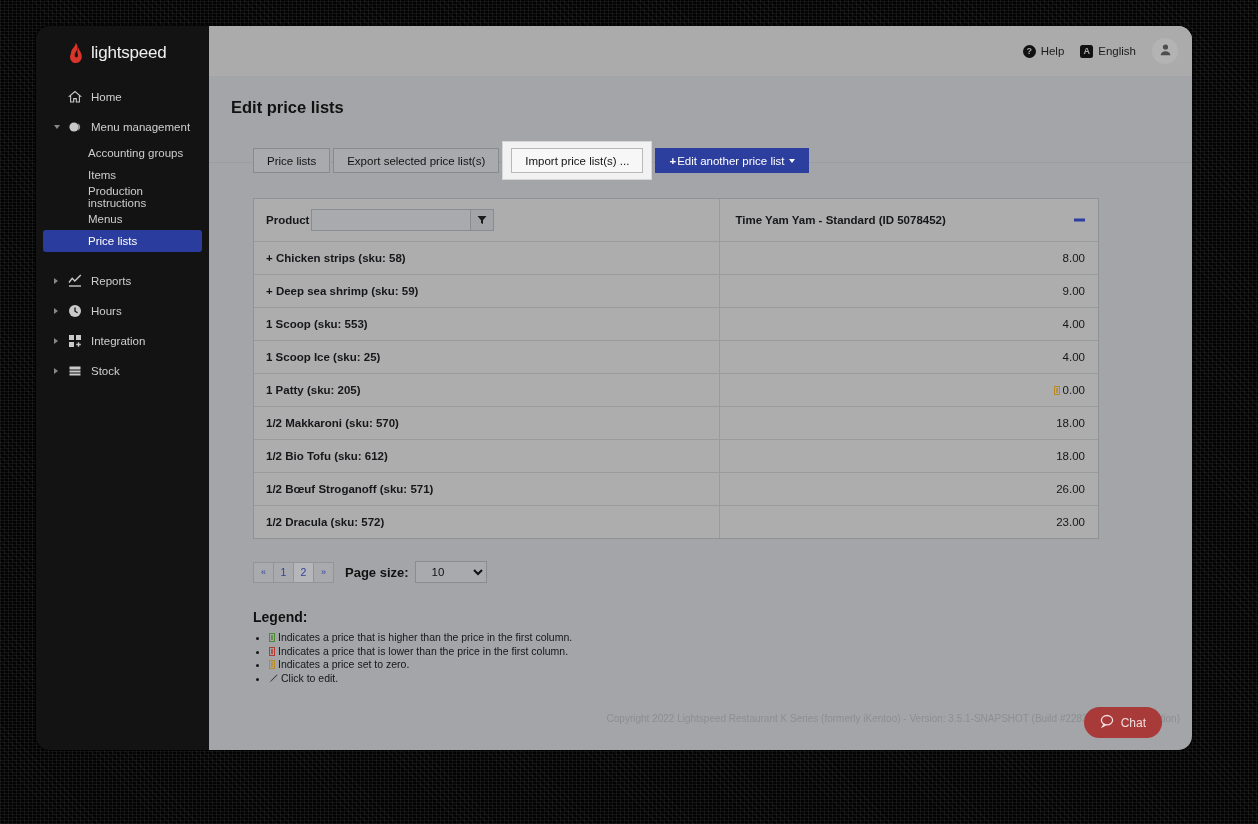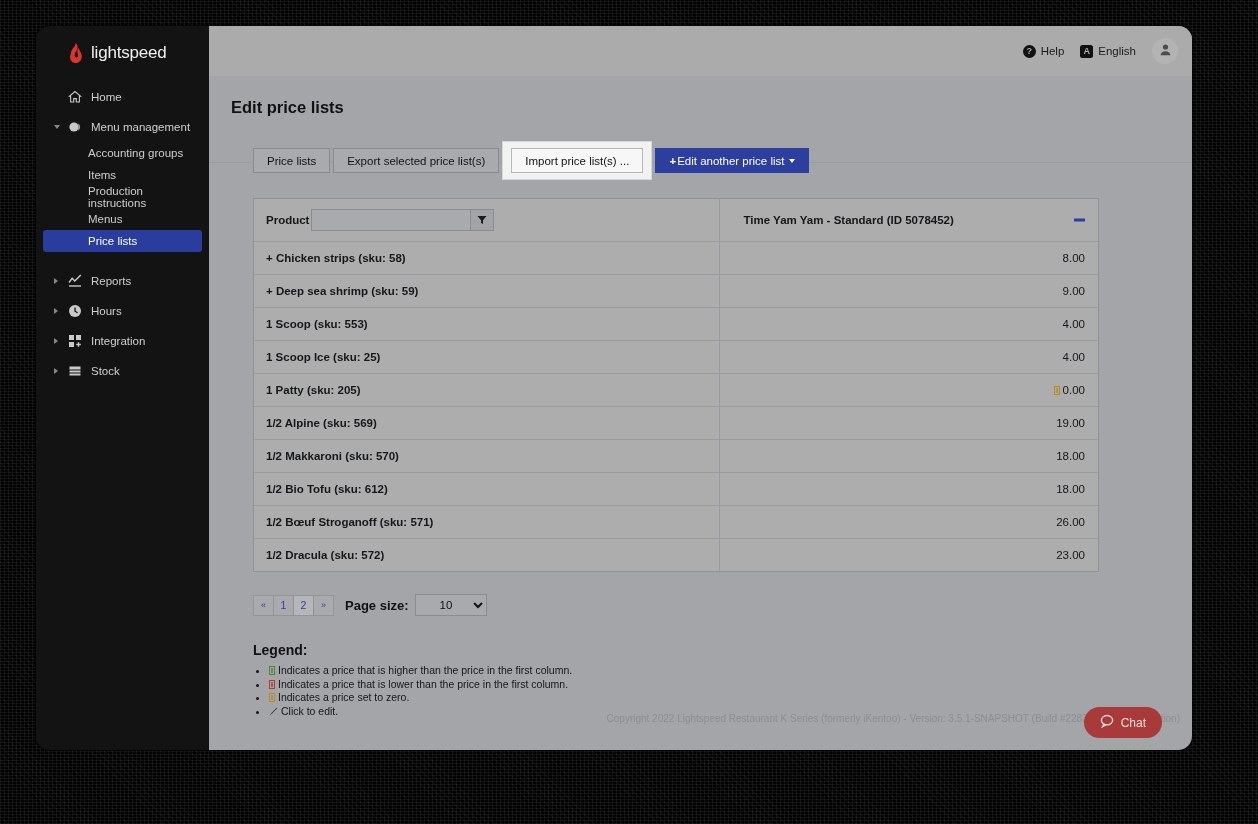--- a/index.html
+++ b/index.html
@@ -225,21 +225,21 @@
   }
   table.pl th.col-product {
     text-align: left;
     padding: 10px 12px;
     border-right: 1px solid #9a9b9e;
     width: 465px;
     font-weight: normal;
   }
   table.pl th.col-price {
     text-align: left;
-    padding: 10px 24px;
+    padding: 10px 16px;
     font-weight: normal;
     position: relative;
   }
   .filter-row { display: flex; align-items: center; gap: 0; }
   .filter-label { font-weight: bold; font-size: 11.5px; margin-right: 2px; }
   .filter-input {
     width: 160px; height: 22px;
     border: 1px solid #8b8c8f;
     background: #a9aaad;
     outline: none;
@@ -321,21 +321,21 @@
     font-size: 13px; color: #111; font-weight: bold;
     margin: 0 6px 0 11px;
   }
   .pgsize-select {
     width: 72px; height: 22px;
     border: 1px solid #8b8c8f;
     background: #a9aaad;
     font-family: "Liberation Sans", sans-serif;
     font-size: 11.5px;
     color: #111;
-    padding-left: 20px;
+    padding-left: 12px;
     cursor: pointer;
   }
 
   
   .legend {
     margin: 26px 0 0 22px;
   }
   .legend h3 {
     margin: 0 0 6px 0;
     font-size: 14px;
@@ -561,24 +561,20 @@
                 <td class="product-cell">1 Scoop (sku: 553)</td>
                 <td class="price-cell"><span>4.00</span></td>
               </tr>
               <tr>
                 <td class="product-cell">1 Scoop Ice (sku: 25)</td>
                 <td class="price-cell"><span>4.00</span></td>
               </tr>
               <tr>
                 <td class="product-cell">1 Patty (sku: 205)</td>
                 <td class="price-cell"><span class="tofu tofu-zero"></span><span>0.00</span></td>
-              </tr>
-              <tr>
-                <td class="product-cell">1/2 Alpine (sku: 569)</td>
-                <td class="price-cell"><span>19.00</span></td>
               </tr>
               <tr>
                 <td class="product-cell">1/2 Makkaroni (sku: 570)</td>
                 <td class="price-cell"><span>18.00</span></td>
               </tr>
               <tr>
                 <td class="product-cell">1/2 Bio Tofu (sku: 612)</td>
                 <td class="price-cell"><span>18.00</span></td>
               </tr>
               <tr>

